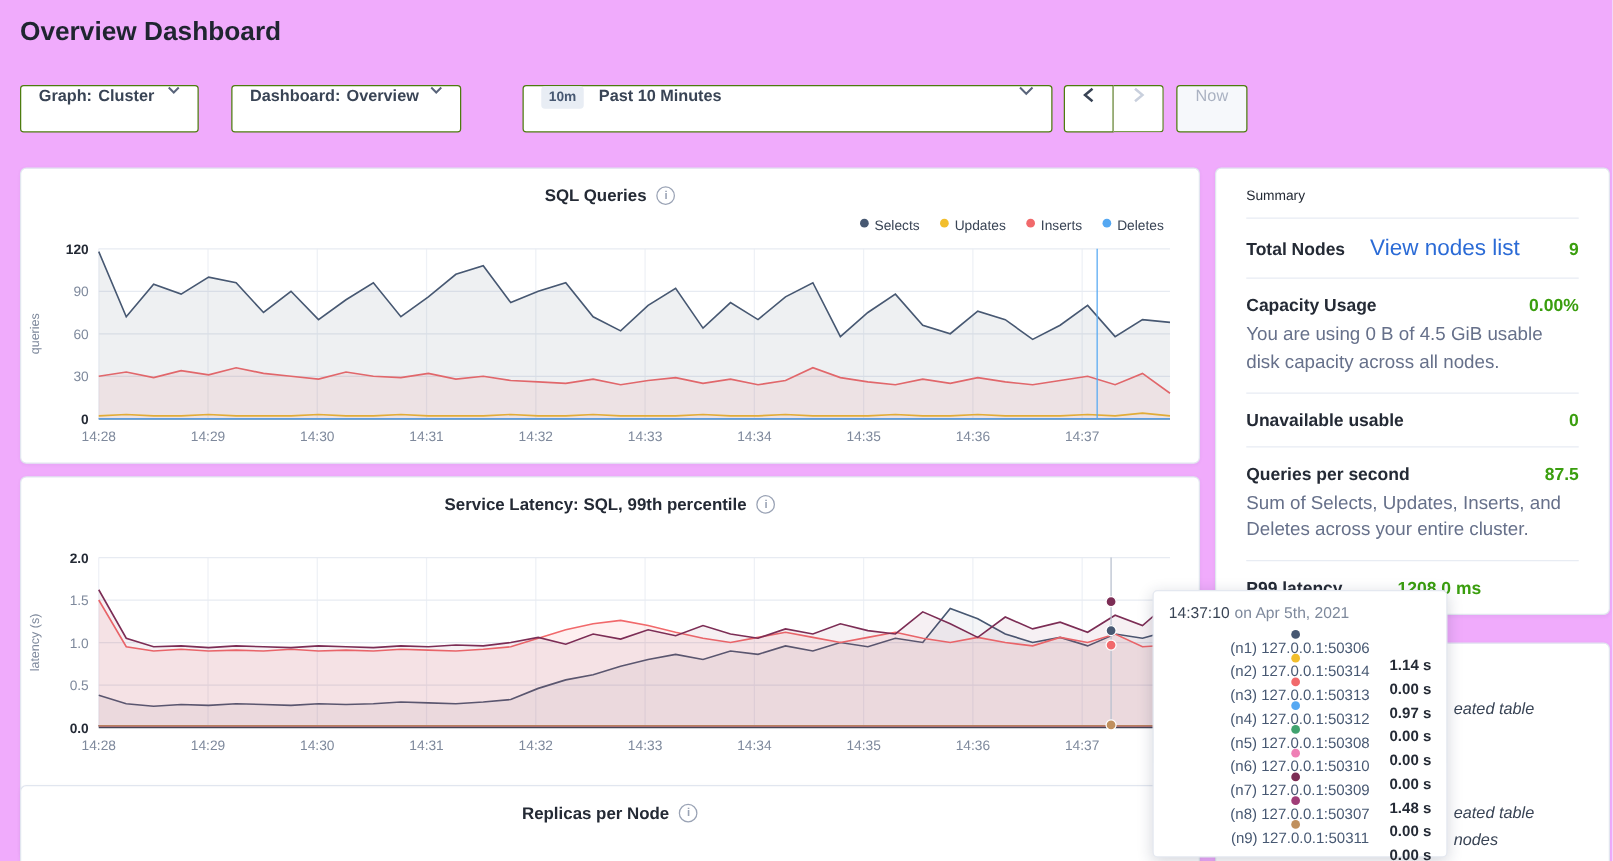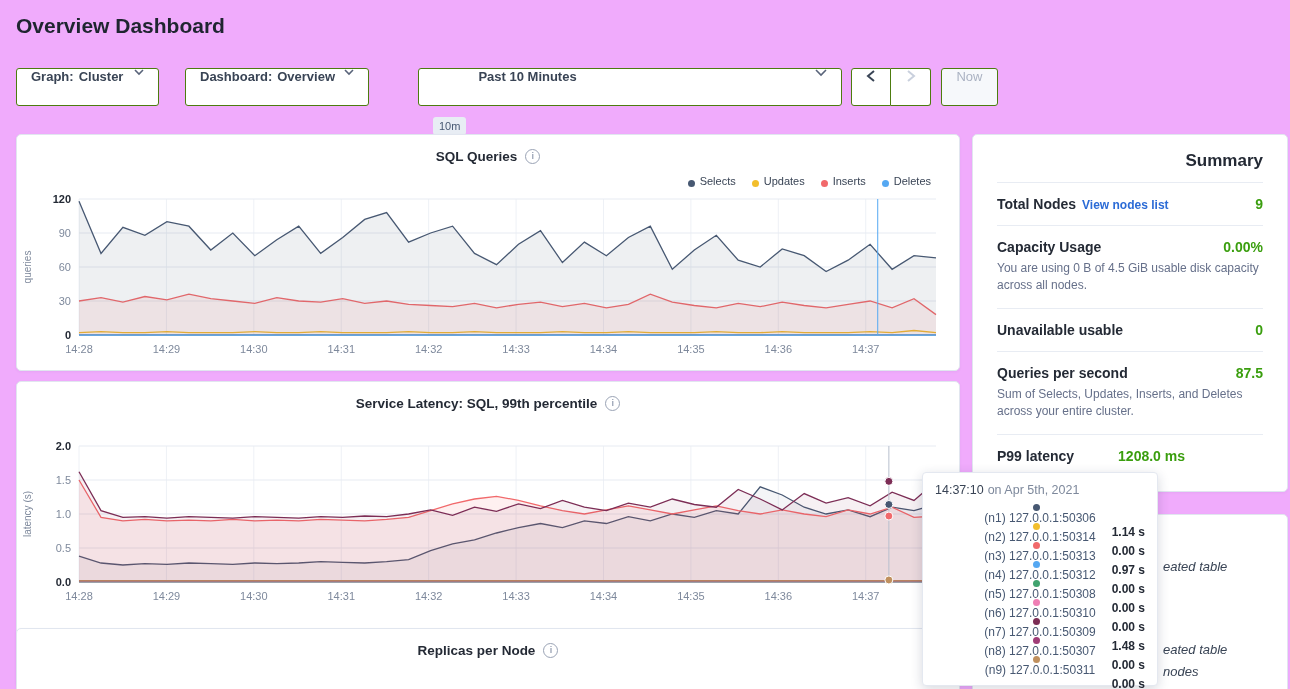--- a/index.html
+++ b/index.html
@@ -13,53 +13,53 @@
   .toolbar { position:absolute; left:16px; top:68px; height:38px; display:flex; align-items:stretch; }
   .dd, .time-selector, .nav-btn, .now-btn {
     background:#fff; border:1px solid #4d7c0f; border-radius:3px; display:flex; align-items:flex-start;
     font-size:13px; color:#394455; cursor:pointer;
   }
   .dd { padding:0 14px; font-weight:700; }
   .dd .dd-label { font-weight:700; margin-right:5px; }
   .dd-graph { width:143px; }
   .dd-dashboard { width:184px; margin-left:26px; }
   .time-selector { width:424px; margin-left:49px; padding:0 14px; }
-  .time-badge { background:#e8edf4; color:#475872; font-size:11px; font-weight:400; padding:3px 6px; border-radius:3px;margin-top:48px; }
+  .time-badge { background:#e8edf4; color:#475872; font-size:11px; font-weight:700; padding:3px 6px; border-radius:3px; }
   .time-label { font-weight:700; margin-left:12px; }
   .chev-down { margin-left:auto; }
   .nav-group { display:flex; margin-left:9px; }
   .nav-btn { width:40px; justify-content:center; }
   .nav-btn.prev { border-radius:3px 0 0 3px; }
   .nav-btn.next { border-radius:0 3px 3px 0; border-left:none; cursor:default; }
   .now-btn { width:57px; margin-left:10px; justify-content:center; font-weight:400; color:#aab2c2; background:#f6f8fb; cursor:default; }
 
   
   .panel { position:absolute; background:#fff; border:1px solid #e1e6ef; border-radius:5px; box-shadow:0 1px 3px rgba(44,58,92,0.05); }
   .panel-head { position:relative; height:56px; }
   .panel-title { position:absolute; left:0; right:0; top:14px; display:flex; justify-content:center; align-items:center; gap:8px; font-size:13.5px; font-weight:700; color:#242a35; }
   .info-icon { width:15px; height:15px; border:1px solid #9aa3b5; border-radius:50%; color:#9aa3b5; font-size:9px; line-height:13px; text-align:center; font-weight:700; display:inline-block; cursor:pointer; }
   .legend { position:absolute; right:28px; top:40px; display:flex; gap:16px; font-size:11px; color:#394455; }
-  .lg-item { display:flex; align-items:flex-end; gap:5px; cursor:pointer; }
+  .lg-item { display:flex; align-items:flex-start; gap:5px; cursor:pointer; }
   .lg-dot { width:7px; height:7px; border-radius:50%; display:inline-block; }
   svg { font-family:"Liberation Sans", sans-serif; display:block; }
 
   #panel-sql { left:16px; top:134px; width:944px; height:237px; }
   #panel-latency { left:16px; top:381px; width:944px; height:305px; }
   #panel-replicas { left:16px; top:628px; width:944px; height:120px; }
 
   
   #panel-summary { left:972px; top:134px; width:316px; height:358px; overflow:hidden; }
   .summary-inner { padding:0 24px; }
-  .summary-title { text-align:right; font-size:17px; font-weight:700; padding:16px 0 11px; }
+  .summary-title { text-align:left; font-size:11px; font-weight:400; padding:16px 0 11px; }
   .srow { border-top:1px solid #e8ecf3; padding:13px 0; }
   .srow-top { display:flex; align-items:baseline; }
   .slabel { font-size:14px; font-weight:700; color:#242a35; }
-  .slink { font-size:12px; font-weight:700; margin-left:6px; text-decoration:none; cursor:pointer; }
+  .slink { font-size:18px; font-weight:400; margin-left:20px; text-decoration:none; cursor:pointer; }
   .sval { margin-left:auto; font-size:14px; font-weight:700; }
-  .sdesc { margin-top:5px; font-size:12px; line-height:1.45; color:#66708a; }
+  .sdesc { margin-top:5px; font-size:15px; line-height:1.45; color:#66708a; }
 
   #panel-events { left:972px; top:514px; width:316px; height:240px; }
   .event-frag { position:absolute; font-size:13px; color:#394455;font-style:italic; }
 
   
   .chart-tooltip { position:absolute; left:922px; top:472px; width:236px; background:#fff; border:1px solid #e4e8f0; border-radius:4px;
     box-shadow:0 3px 12px rgba(30,40,70,0.18); padding:10px 12px 10px; z-index:60; }
   .tt-head { font-size:12.5px; margin-bottom:7px; color:#394455; }
   .tt-date { color:#7e899c; margin-left:4px;margin-top:12px; }
   .t-row { display:flex; align-items:center; height:19px; font-size:12px;flex-direction:column; }

